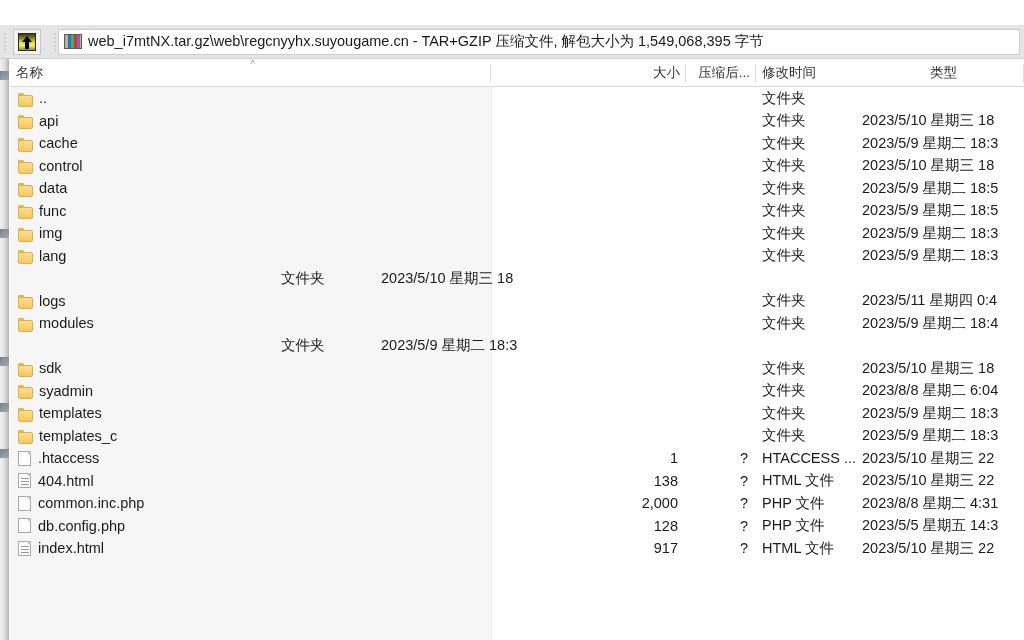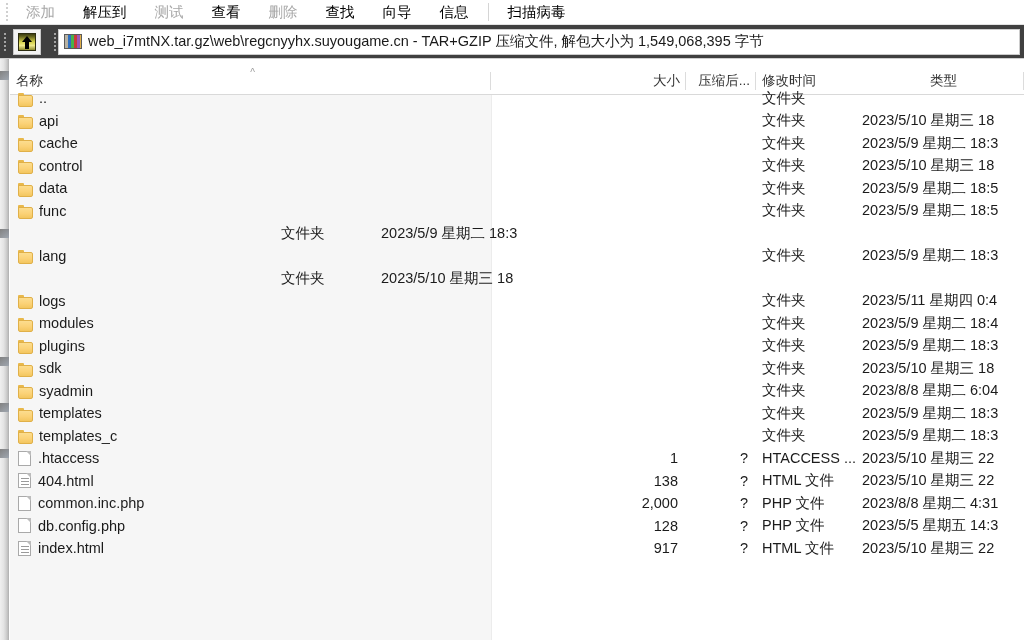--- a/index.html
+++ b/index.html
@@ -53,21 +53,21 @@
     width: 1px; height: 18px;
     background: #d5d5d5;
     margin: 0 5px;
   }
 
   
   .addrbar {
     position: absolute;
     left: 0; top: 25px;
     width: 1024px; height: 34px;
-    background: #404040;
+    background: #e5e5e5;
     display: flex;
     align-items: center;
     border-bottom: 1px solid #cfcfcf;
   }
   .ab-grip {
     width: 8px; height: 34px;
     display: flex; flex-direction: column;
     justify-content: center; align-items: center;
     gap: 2px;
     margin-left: 1px;
@@ -186,21 +186,21 @@
   .namecol-divider {
     position: absolute;
     left: 481px; top: 28px;
     width: 1px; height: 553px;
     background: #ececec;
   }
 
   
   .hdr {
     position: absolute;
-    left: 0; top: 8px;
+    left: 0; top: 0;
     width: 1014px; height: 28px;
     background: #ffffff;
     border-bottom: 1px solid #d9d9d9;
     display: flex;
   }
   .hcell {
     position: relative;
     height: 28px;
     display: flex;
     align-items: center;
@@ -307,41 +307,20 @@
     width: 0; height: 0;
     border-left: 5px solid transparent;
     border-top: 5px solid #bcbcbc;
   }
 </style>
 </head>
 <body>
 
 <div id="app">
 
-  <div class="toolbar">
-    <div class="tb-grip">
-      <i></i>
-        <i></i>
-        <i></i>
-        <i></i>
-        <i></i>
-    </div>
-    <div id="tb-buttons" style="display:flex;align-items:center;">
-        <div class="tb-btn disabled">添加</div>
-        <div class="tb-btn">解压到</div>
-        <div class="tb-btn disabled">测试</div>
-        <div class="tb-btn">查看</div>
-        <div class="tb-btn disabled">删除</div>
-        <div class="tb-btn">查找</div>
-        <div class="tb-btn">向导</div>
-        <div class="tb-btn">信息</div>
-        <div class="tb-sep"></div>
-        <div class="tb-btn">扫描病毒</div>
-      </div>
-  </div>
 
   <div class="addrbar">
     <div class="ab-grip">
       <i></i>
         <i></i>
         <i></i>
         <i></i>
         <i></i>
     </div>
     <div class="up-btn">
@@ -457,20 +436,24 @@
           <div class="cell c-name">
             <span class="ic-folder"></span>
             <span class="fname">func</span>
           </div>
           <div class="cell c-size"></div>
           <div class="cell c-packed"></div>
           <div class="cell c-type">文件夹</div>
           <div class="cell c-date">2023/5/9 星期二 18:5</div>
         </div>
         <div class="row">
+          <div class="cell c-name">
+            <span class="ic-folder"></span>
+            <span class="fname">img</span>
+          </div>
           <div class="cell c-size"></div>
           <div class="cell c-packed"></div>
           <div class="cell c-type">文件夹</div>
           <div class="cell c-date">2023/5/9 星期二 18:3</div>
         </div>
         <div class="row">
           <div class="cell c-name">
             <span class="ic-folder"></span>
             <span class="fname">lang</span>
           </div>
@@ -499,24 +482,20 @@
           <div class="cell c-name">
             <span class="ic-folder"></span>
             <span class="fname">modules</span>
           </div>
           <div class="cell c-size"></div>
           <div class="cell c-packed"></div>
           <div class="cell c-type">文件夹</div>
           <div class="cell c-date">2023/5/9 星期二 18:4</div>
         </div>
         <div class="row">
-          <div class="cell c-name">
-            <span class="ic-folder"></span>
-            <span class="fname">plugins</span>
-          </div>
           <div class="cell c-size"></div>
           <div class="cell c-packed"></div>
           <div class="cell c-type">文件夹</div>
           <div class="cell c-date">2023/5/9 星期二 18:3</div>
         </div>
         <div class="row">
           <div class="cell c-name">
             <span class="ic-folder"></span>
             <span class="fname">sdk</span>
           </div>

